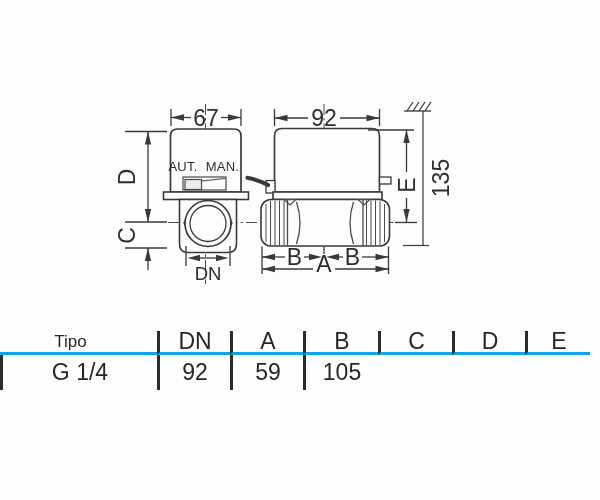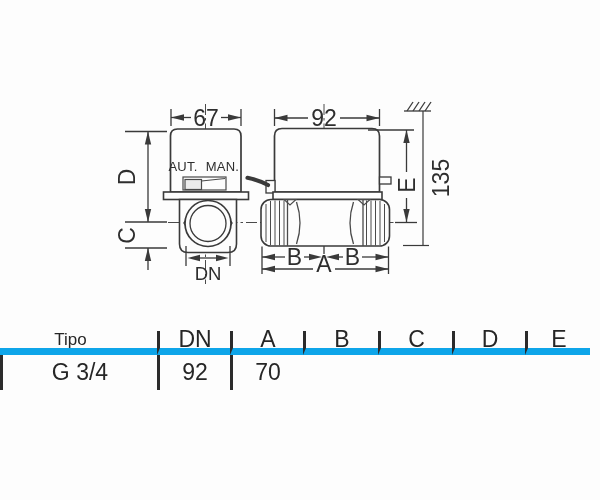--- a/index.html
+++ b/index.html
@@ -27,21 +27,21 @@
     display:grid;
     grid-template-columns:157px 73px 73px 75px 74px 73px 65px;
     grid-template-rows:44px 35px;
   }
   .dim-table .cell{
     display:flex;align-items:center;justify-content:center;
     color:#262626;
     font-size:23px;
     white-space:nowrap;
   }
-  .dim-table .cell.hdr{border-bottom:7px solid #0ea5e9;margin-top:20px;}
+  .dim-table .cell.hdr{border-bottom:3px solid #0ea5e9;margin-top:20px;}
   .dim-table .cell.vline{border-left:3px solid #2b2b2b;}
   .dim-table .cell.tipo-col{padding-right:16px;}
   .dim-table .cell.small{font-size:17px;}
 </style>
 </head>
 <body>
 
 <svg id="drawing" width="600" height="310" viewBox="0 0 600 310">
 
   <g stroke="#4a4a4a" stroke-width="1" fill="none">
@@ -209,16 +209,17 @@
 <div class="dim-table">
 
   <div class="cell hdr small tipo-col">Tipo</div>
   <div class="cell hdr vline">DN</div>
   <div class="cell hdr vline">A</div>
   <div class="cell hdr vline">B</div>
   <div class="cell hdr vline">C</div>
   <div class="cell hdr vline">D</div>
   <div class="cell hdr vline">E</div>
 
-  <div class="cell vline">G 3/4</div>
+  <div class="cell vline">G 1/4</div>
   <div class="cell vline">92</div>
-  <div class="cell vline">70</div>
+  <div class="cell vline">59</div>
+  <div class="cell vline">105</div>
 </div>
 
 </body></html>

